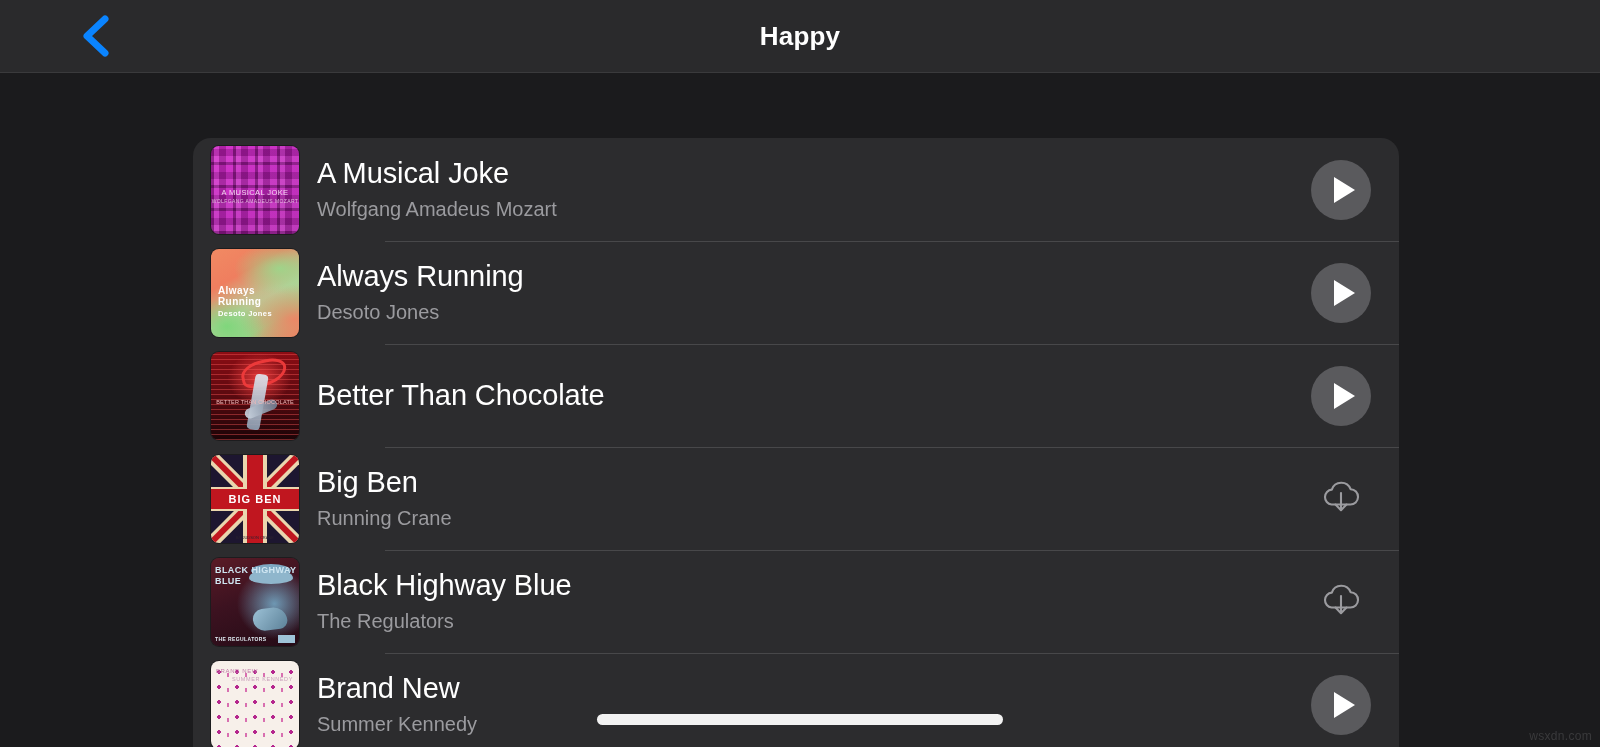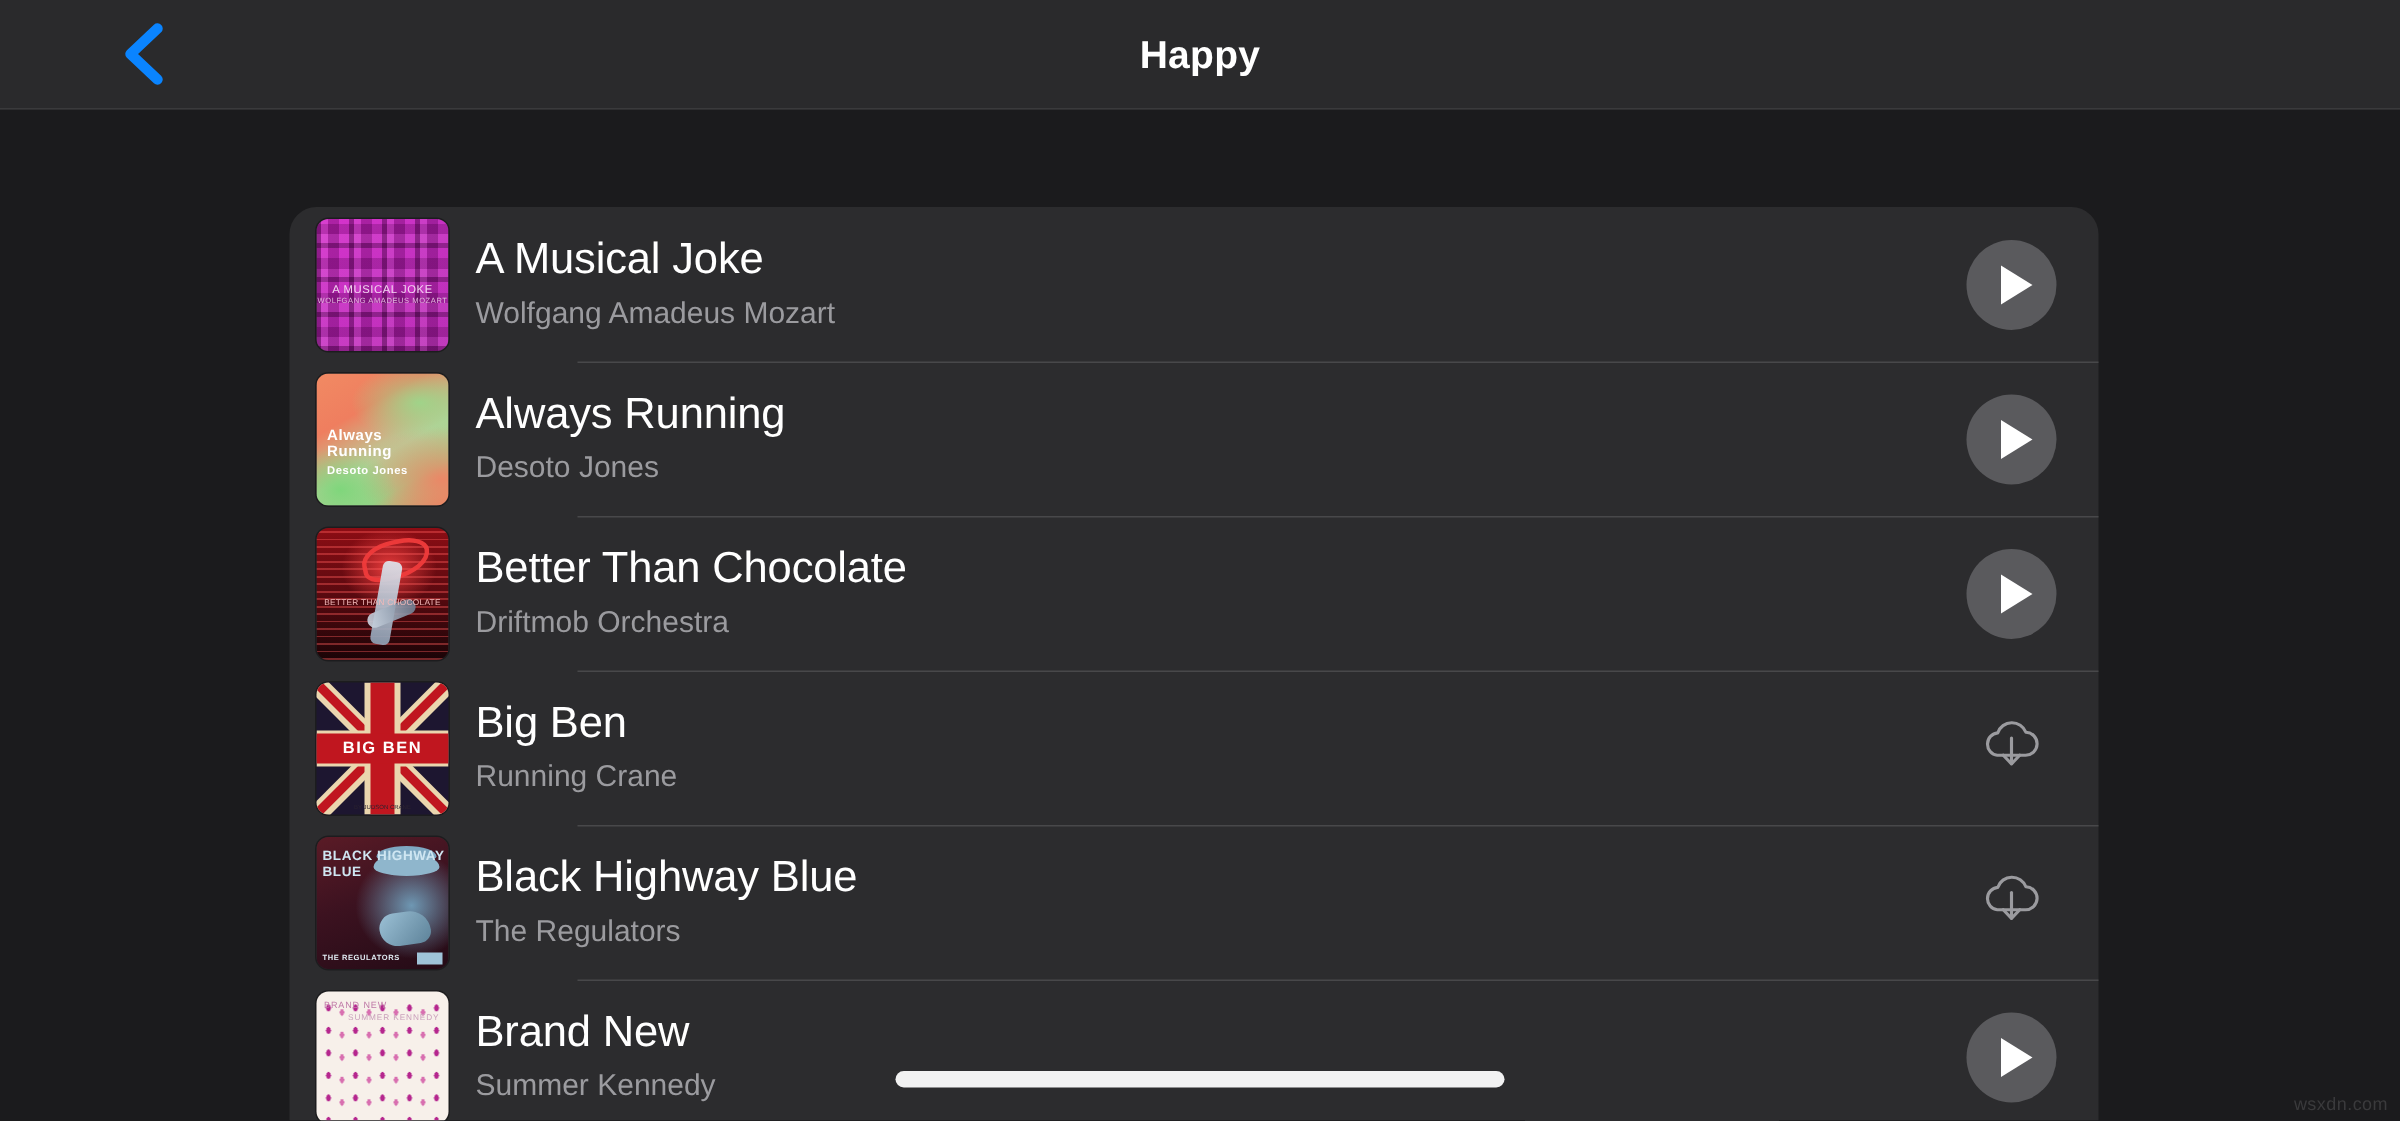--- a/index.html
+++ b/index.html
@@ -254,21 +254,20 @@
       <div class="row">
         <div class="divider-line"></div>
         <div class="art art-choc">
           <div class="scribble"></div>
           <div class="dancer"></div>
           <div class="dancer2"></div>
           <div class="art-label">BETTER THAN CHOCOLATE</div>
         </div>
         <div class="meta">
           <div class="track-title">Better Than Chocolate</div>
-          <div class="track-artist">Driftmob Orchestra</div>
         </div>
         <div class="action">
           <div class="play-circle">
             <span class="play-tri"></span>
           </div>
         </div>
       </div>
 
       <div class="row">
         <div class="divider-line"></div>

